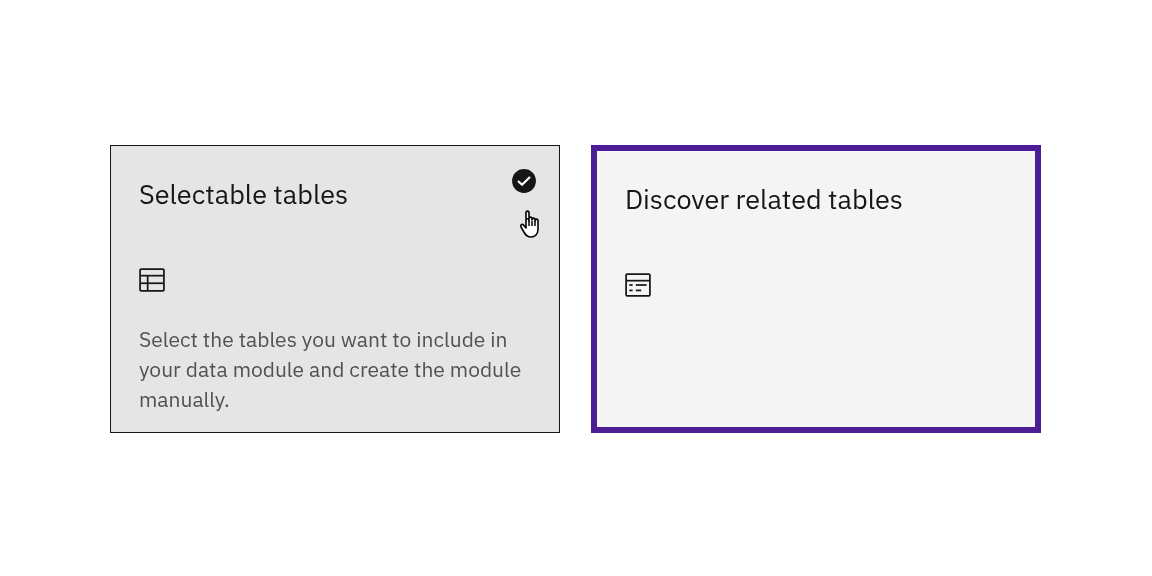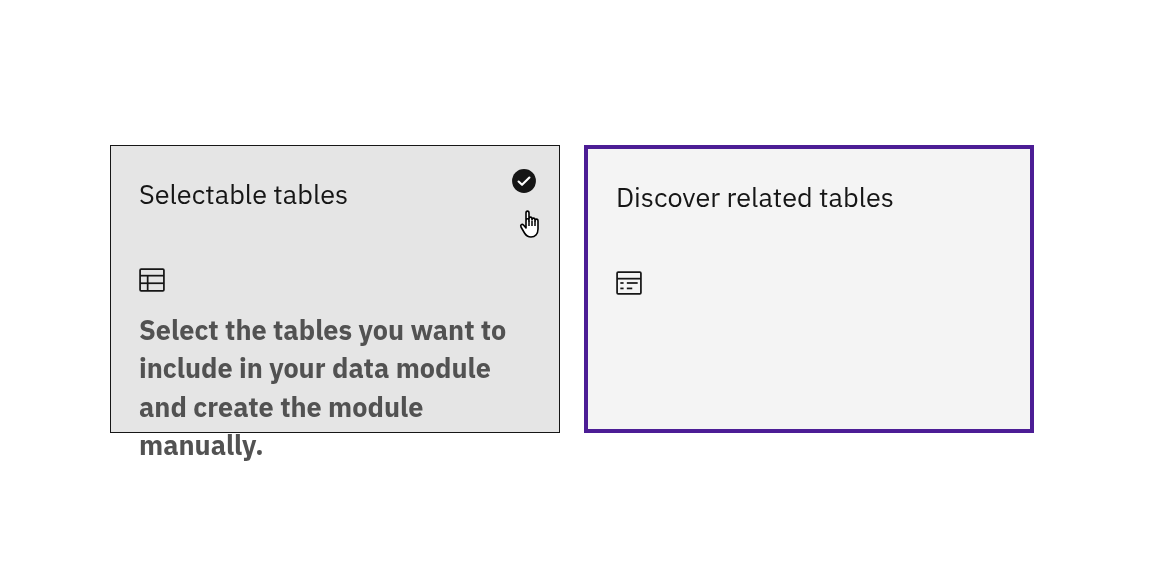--- a/index.html
+++ b/index.html
@@ -8,36 +8,36 @@
     width: 1152px;
     height: 576px;
     background: #ffffff;
     position: relative;
   }
   .cards {
     position: absolute;
     top: 145px;
     left: 110px;
     display: flex;
-    gap: 24px;
+    gap: 31px;
   }
   .card {
     width: 450px;
     height: 288px;
     padding: 30px 28px;
     position: relative;
     cursor: pointer;
   }
   .card.selected {
     background: #e5e5e5;
     border: 1px solid #161616;
   }
   .card.unselected {
     background: #f4f4f4;
-    border: 4px solid #4c1d95;
+    border: 6px solid #4c1d95;
   }
   .card-title {
     font-size: 27px;
     font-weight: 400;
     color: #161616;
     letter-spacing: 0;
     line-height: 1.3;
   }
   .check-badge {
     position: absolute;
@@ -53,25 +53,25 @@
     width: 28px;
     height: 30px;
   }
   .card-icon {
     margin-top: 56px;
     width: 26px;
     height: 26px;
     display: block;
   }
   .card-desc {
-    margin-top: 18px;
-    font-size: 27px;
+    margin-top: 32px;
+    font-size: 21px;
     line-height: 1.42;
     color: #525252;
-    font-weight: 700;
+    font-weight: 400;
   }
 </style>
 </head>
 <body>
 
 <div class="cards">
 
   <div class="card selected">
     <div class="card-title">Selectable tables</div>
 

